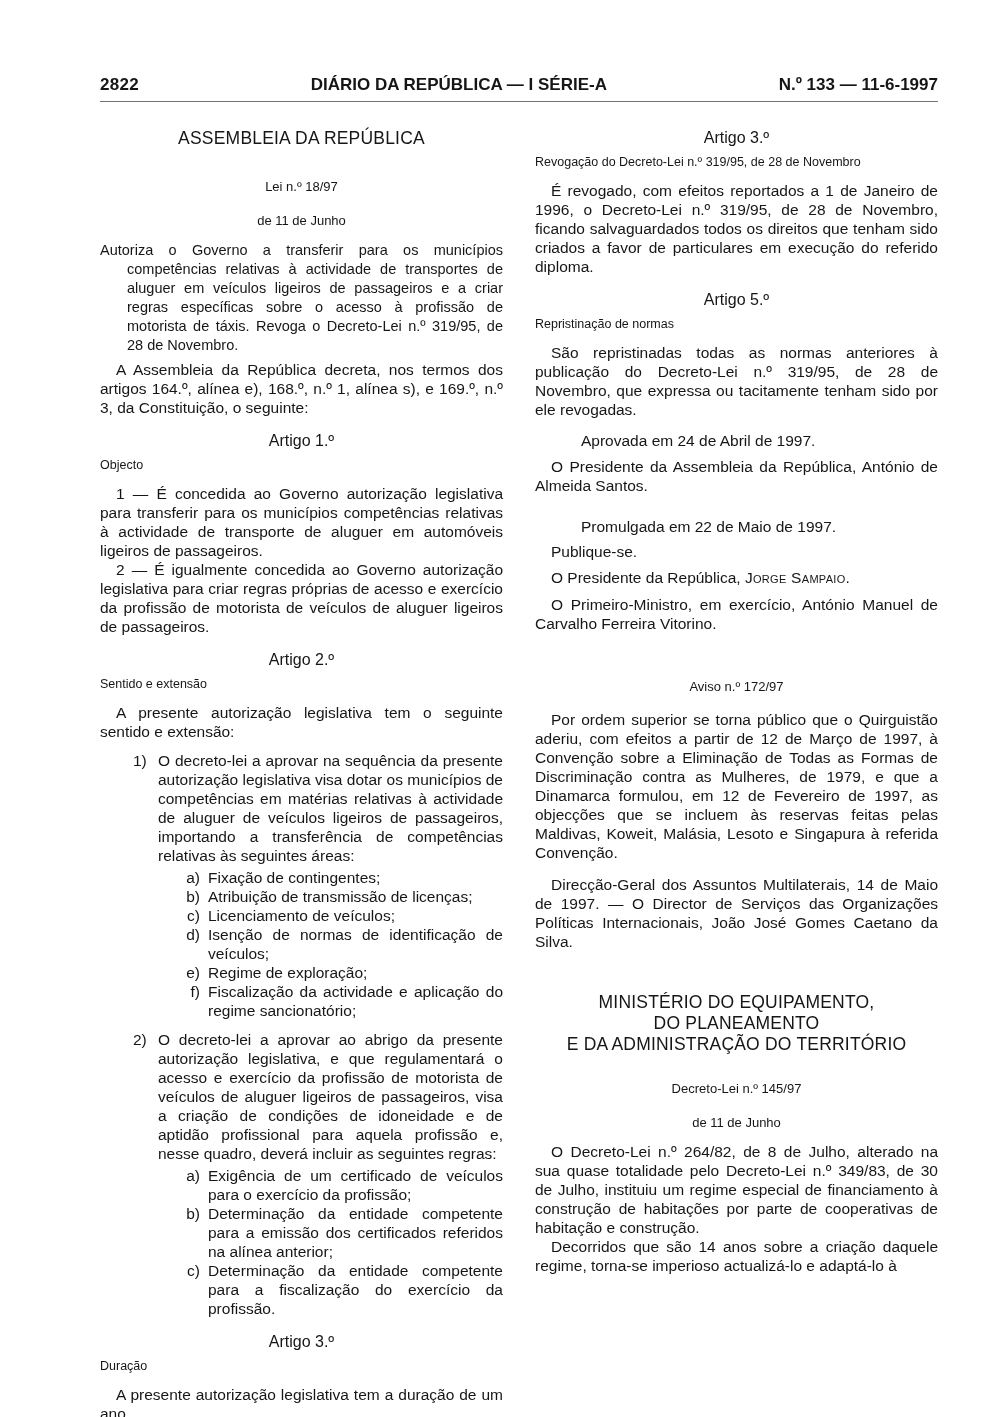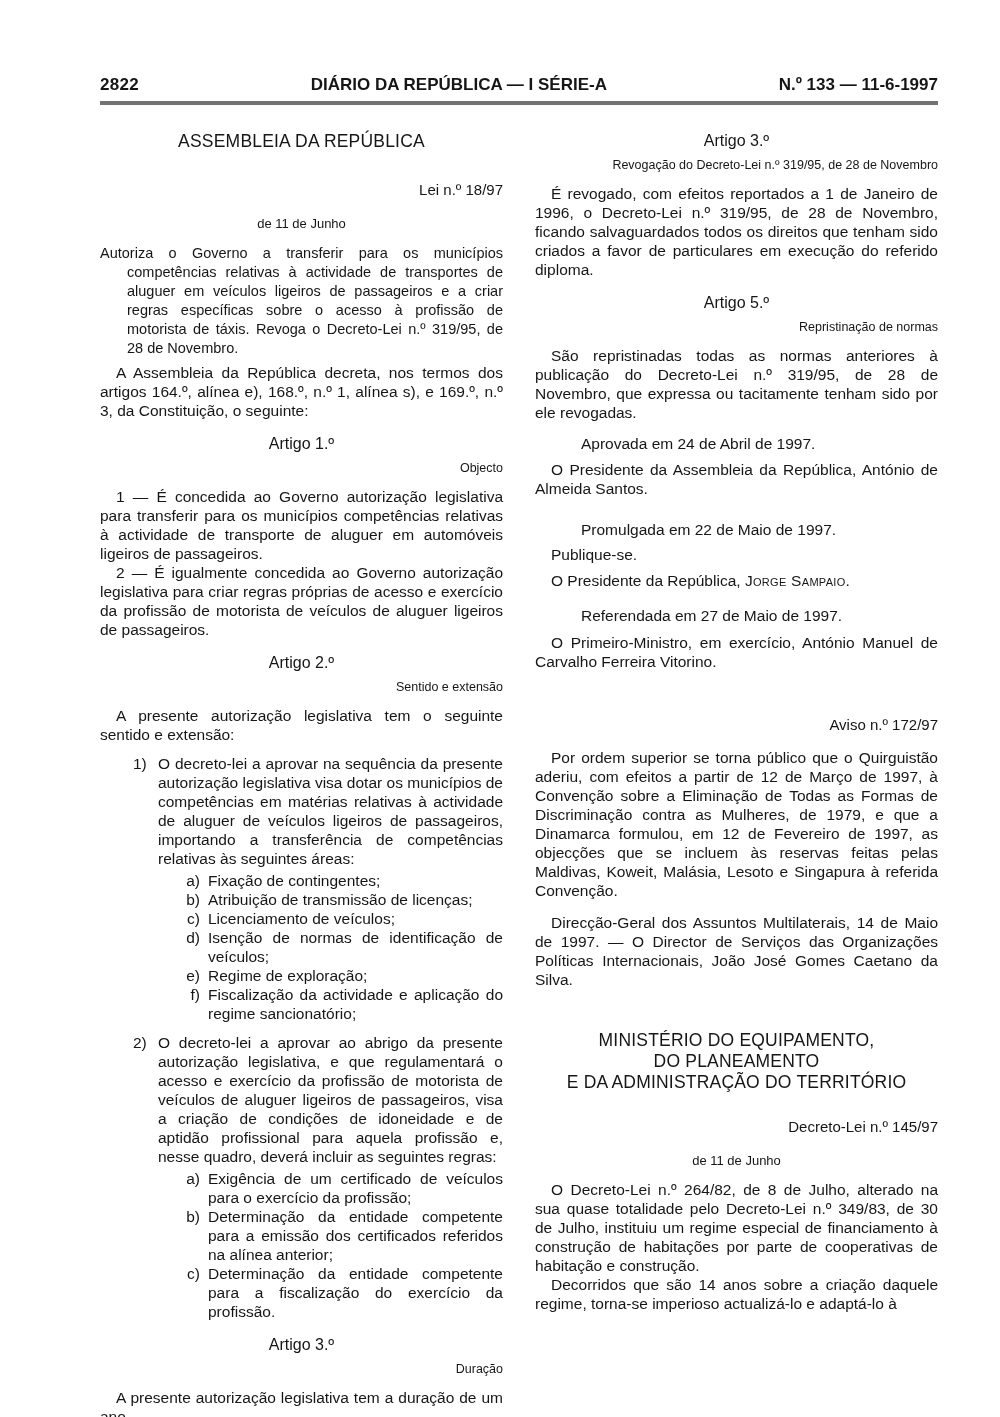--- a/index.html
+++ b/index.html
@@ -11,35 +11,35 @@
   }
   .page {
     box-sizing: border-box;
     width: 1000px; height: 1417px;
     padding: 76px 62px 0 100px;
   }
   
   .hdr {
     display: flex; justify-content: space-between; align-items: baseline;
     font-weight: bold; font-size: 17px; line-height: 18px;
-    border-bottom: 4px solid #737373; padding-bottom: 7px;
+    border-bottom: 1px solid #737373; padding-bottom: 7px;
   }
   .hdr .pgnum { letter-spacing: .3px; }
   
   .cols { display: flex; gap: 32px; margin-top: 26px; }
   .col  { width: 403px; font-size: 15.5px; line-height: 19px; text-align: justify; }
   
   .org-title {
     text-align: center; font-size: 17.5px; line-height: 21px;
     font-weight: 400; letter-spacing: .2px; text-indent: 0;
   }
-  .doc-title { text-align: right; font-size: 15px; line-height: 20px; margin-top: 28px; text-indent: 0; }
+  .doc-title { text-align: center; font-size: 13px; line-height: 20px; margin-top: 28px; text-indent: 0; }
   .date-line { text-align: center; font-size: 13px; line-height: 15px; margin-top: 16px; text-indent: 0; }
   .art-title { text-align: center; font-size: 16px; line-height: 19px; margin-top: 14px; text-indent: 0; }
-  .art-sub   { text-align: right; font-size: 12.5px; line-height: 15px; margin-top: 8px; text-indent: 0; }
+  .art-sub   { text-align: left; font-size: 12.5px; line-height: 15px; margin-top: 8px; text-indent: 0; }
   
   p { margin: 0; }
   .body-p { text-indent: 16px; }
   .body-p.after-sub { margin-top: 11px; }
   .summary {
     font-size: 14.5px; line-height: 19px; margin-top: 13px;
     padding-left: 27px; text-indent: -27px;
   }
   .preamble { margin-top: 5px; text-indent: 16px; }
   
@@ -169,21 +169,20 @@
 
       <div class="art-title">Artigo 5.º</div>
       <div class="art-sub">Repristinação de normas</div>
       <p class="body-p after-sub">São repristinadas todas as normas anteriores à publicação do Decreto-Lei n.º 319/95, de 28 de Novembro, que expressa ou tacitamente tenham sido por ele revogadas.</p>
 
       <p class="date-sig mt12">Aprovada em 24 de Abril de 1997.</p>
       <p class="sig mt7">O Presidente da Assembleia da República, António de Almeida Santos.</p>
       <p class="date-sig mt22">Promulgada em 22 de Maio de 1997.</p>
       <p class="sig mt6">Publique-se.</p>
       <p class="sig mt7"><span>O Presidente da República, </span><span class="sc">Jorge Sampaio</span><span>.</span></p>
-      <p class="date-sig mt16">Referendada em 27 de Maio de 1997.</p>
       <p class="sig mt8">O Primeiro-Ministro, em exercício, António Manuel de Carvalho Ferreira Vitorino.</p>
 
       <div class="doc-title mne-doc-title">Aviso n.º 172/97</div>
       <p class="body-p mt13">Por ordem superior se torna público que o Quirguistão aderiu, com efeitos a partir de 12 de Março de 1997, à Convenção sobre a Eliminação de Todas as Formas de Discriminação contra as Mulheres, de 1979, e que a Dinamarca formulou, em 12 de Fevereiro de 1997, as objecções que se incluem às reservas feitas pelas Maldivas, Koweit, Malásia, Lesoto e Singapura à referida Convenção.</p>
       <p class="body-p mt13">Direcção-Geral dos Assuntos Multilaterais, 14 de Maio de 1997. — O Director de Serviços das Organizações Políticas Internacionais, João José Gomes Caetano da Silva.</p>
 
       <div class="org-title sect-gap-md">
         <div>MINISTÉRIO DO EQUIPAMENTO,</div>
         <div>DO PLANEAMENTO</div>
         <div>E DA ADMINISTRAÇÃO DO TERRITÓRIO</div>

